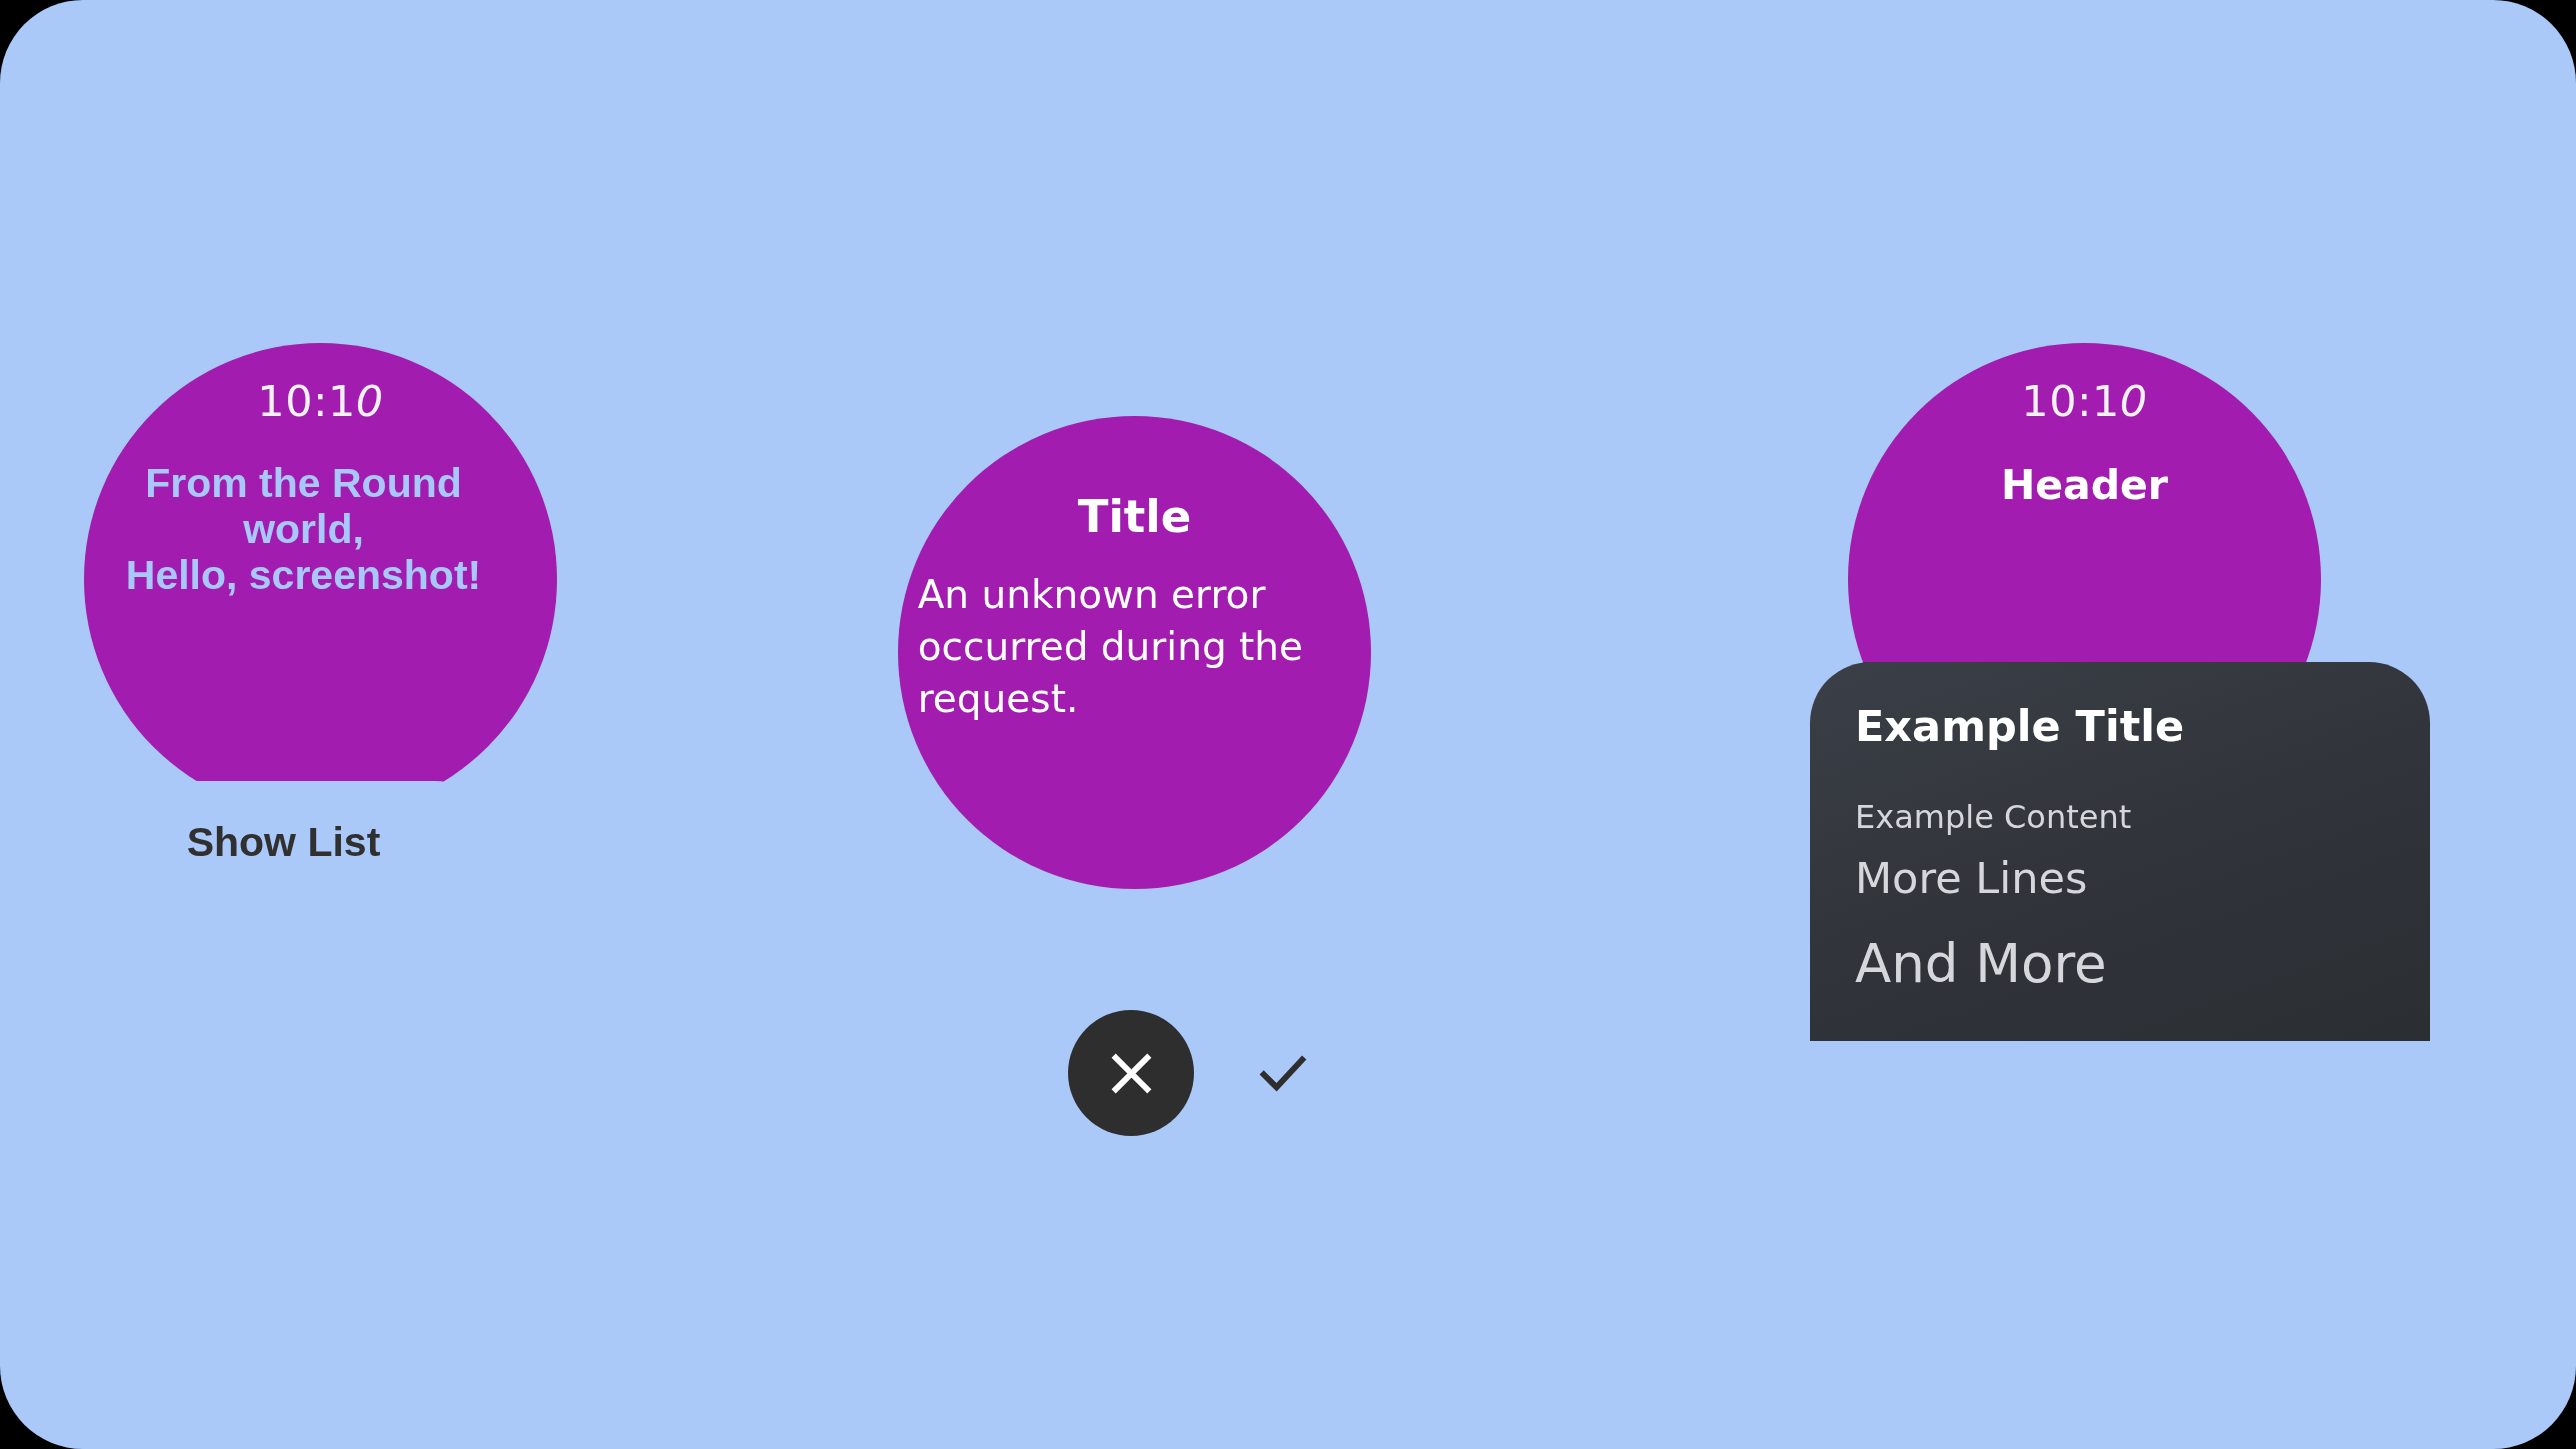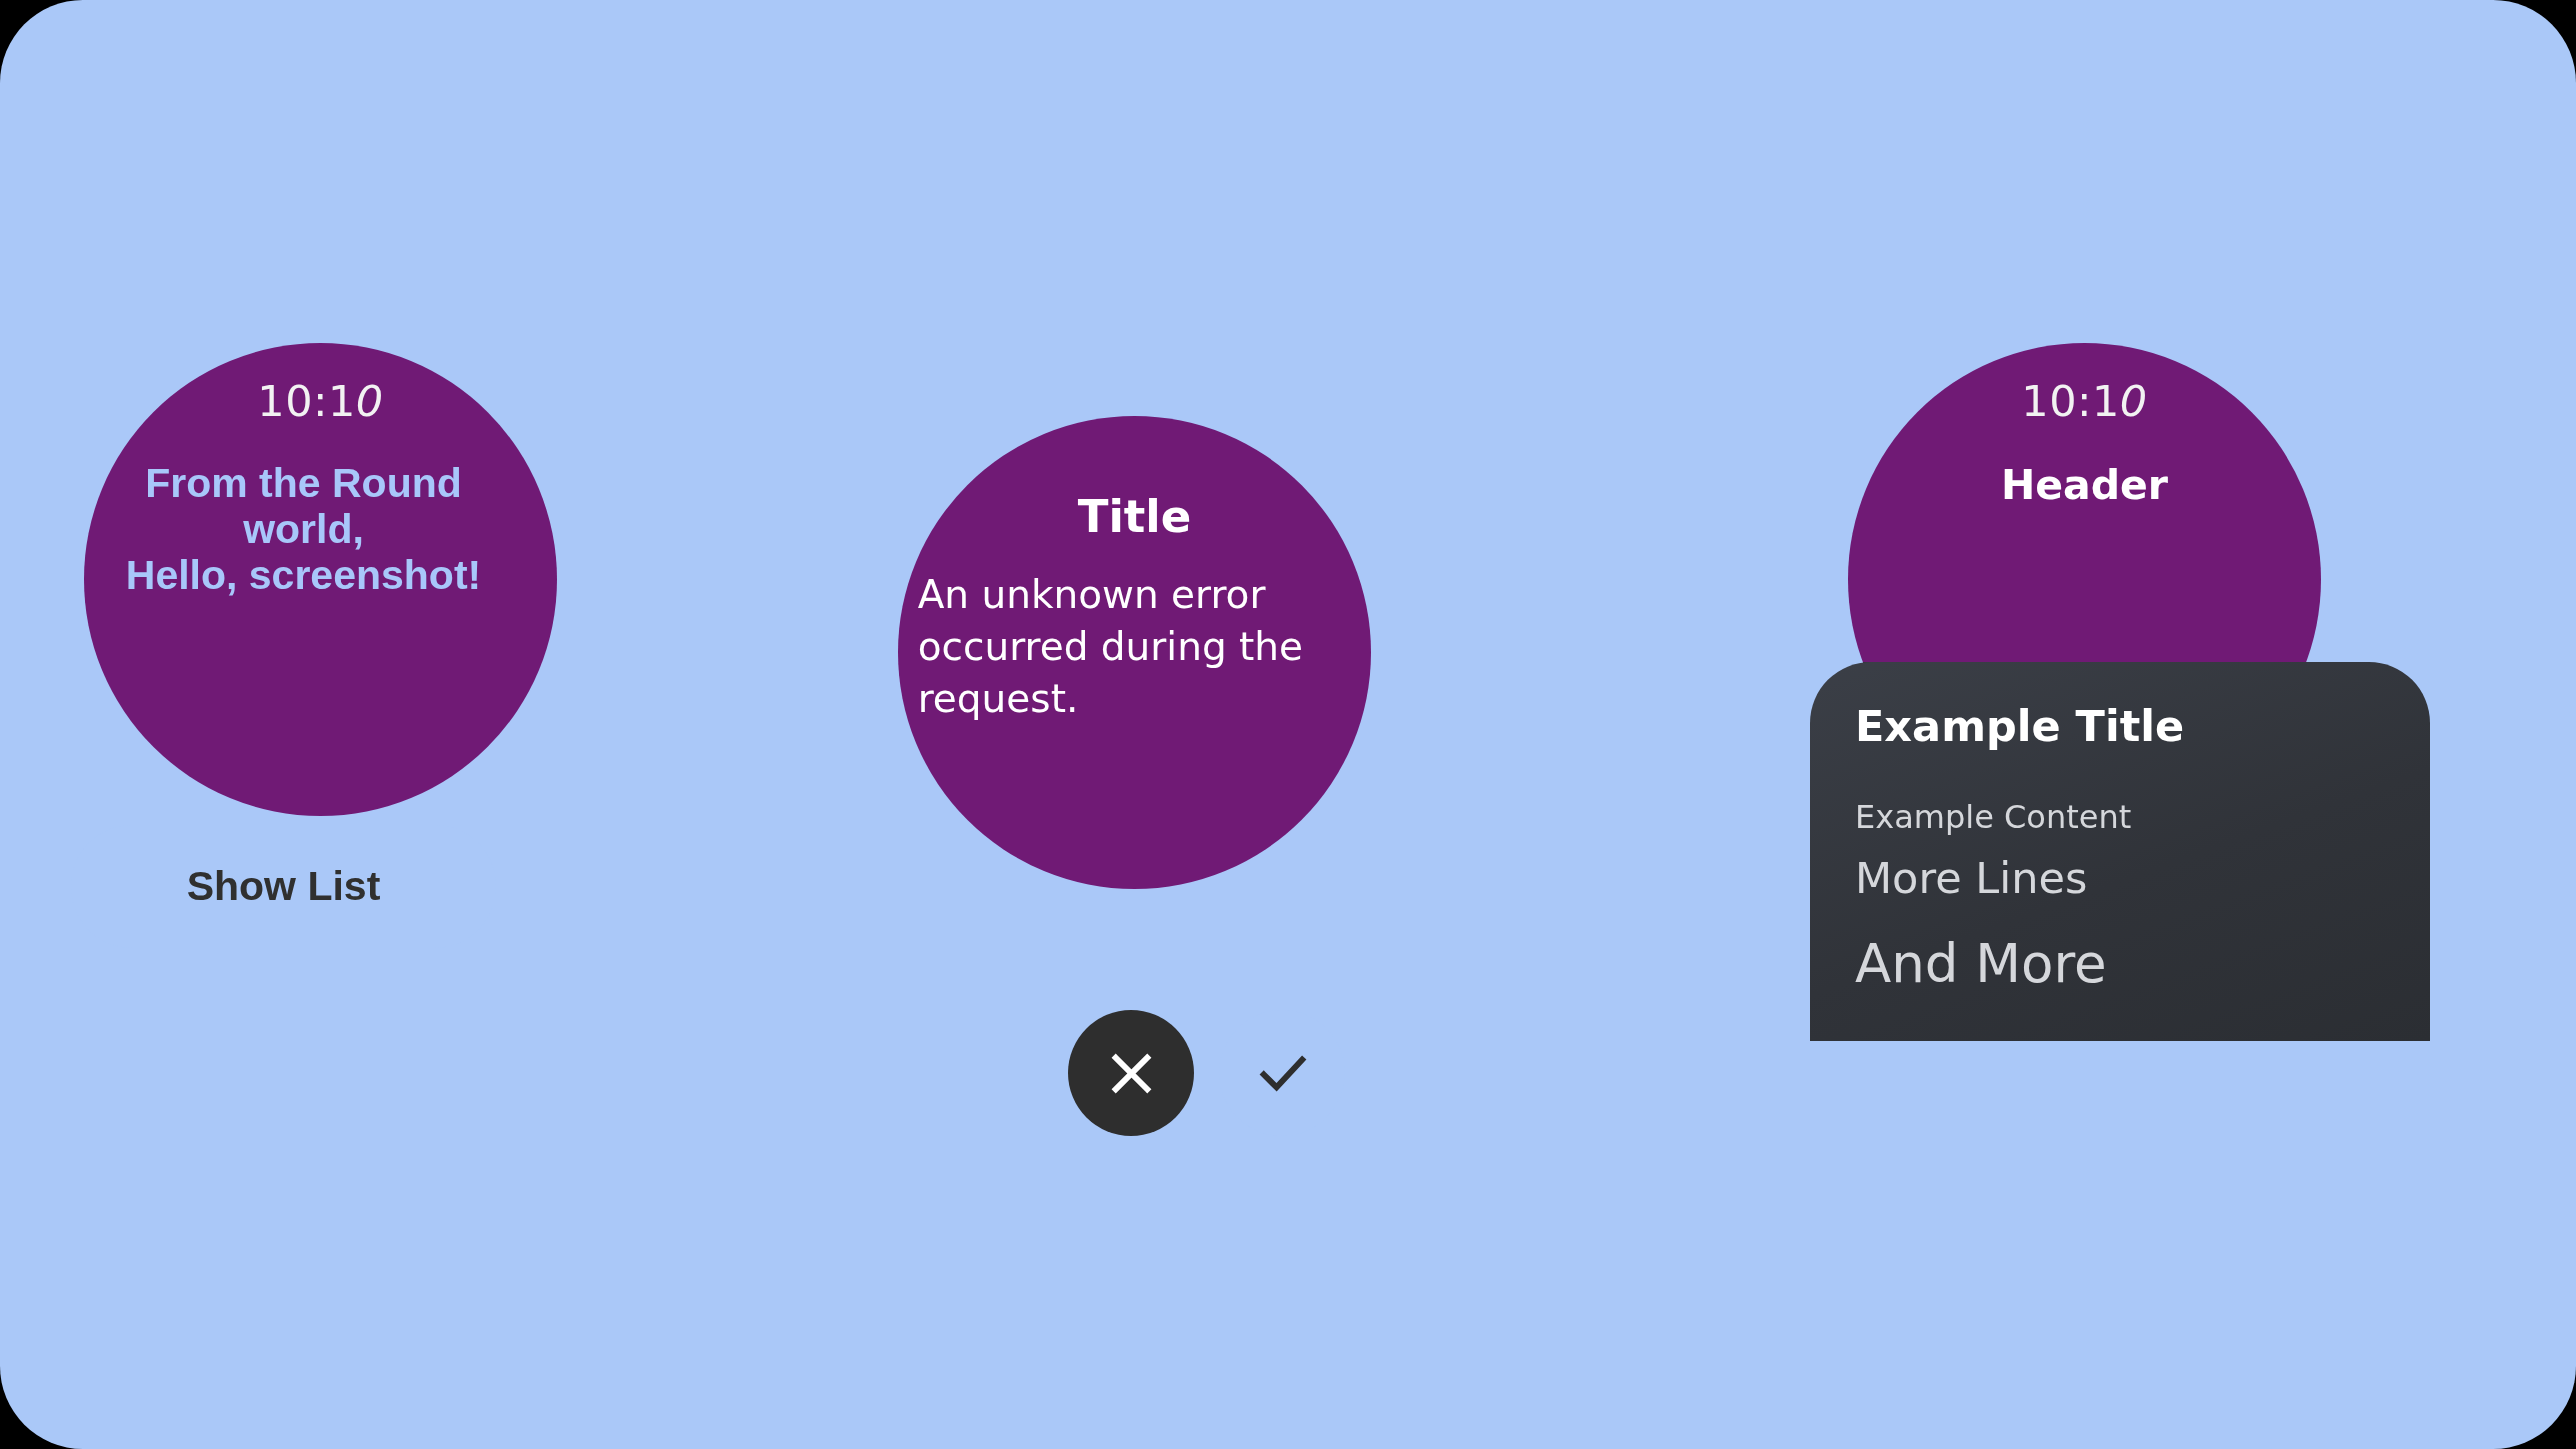--- a/index.html
+++ b/index.html
@@ -22,21 +22,21 @@
     height: 1449px;
     background: #aac8f8;
     border-radius: 83px;
     overflow: hidden;
   }
 
   
   .watch {
     position: absolute;
     border-radius: 50%;
-    background: #701a75;
+    background: #a21caf;
     overflow: hidden;
   }
 
   .time {
     position: absolute;
     left: 0;
     width: 100%;
     text-align: center;
     color: #f2f2f2;
     font-size: 43px;
@@ -79,21 +79,20 @@
     border: none;
     padding: 0;
     display: flex;
     align-items: center;
     justify-content: center;
     color: #303030;
     font-size: 41px;
     font-weight: bold;
     font-family: "Liberation Sans", sans-serif;
     z-index: 5;
-    margin-top: 44px;
   }
 
   
   #watch-2 {
     left: 898px;
     top: 416px;
     width: 473px;
     height: 473px;
   }
 

